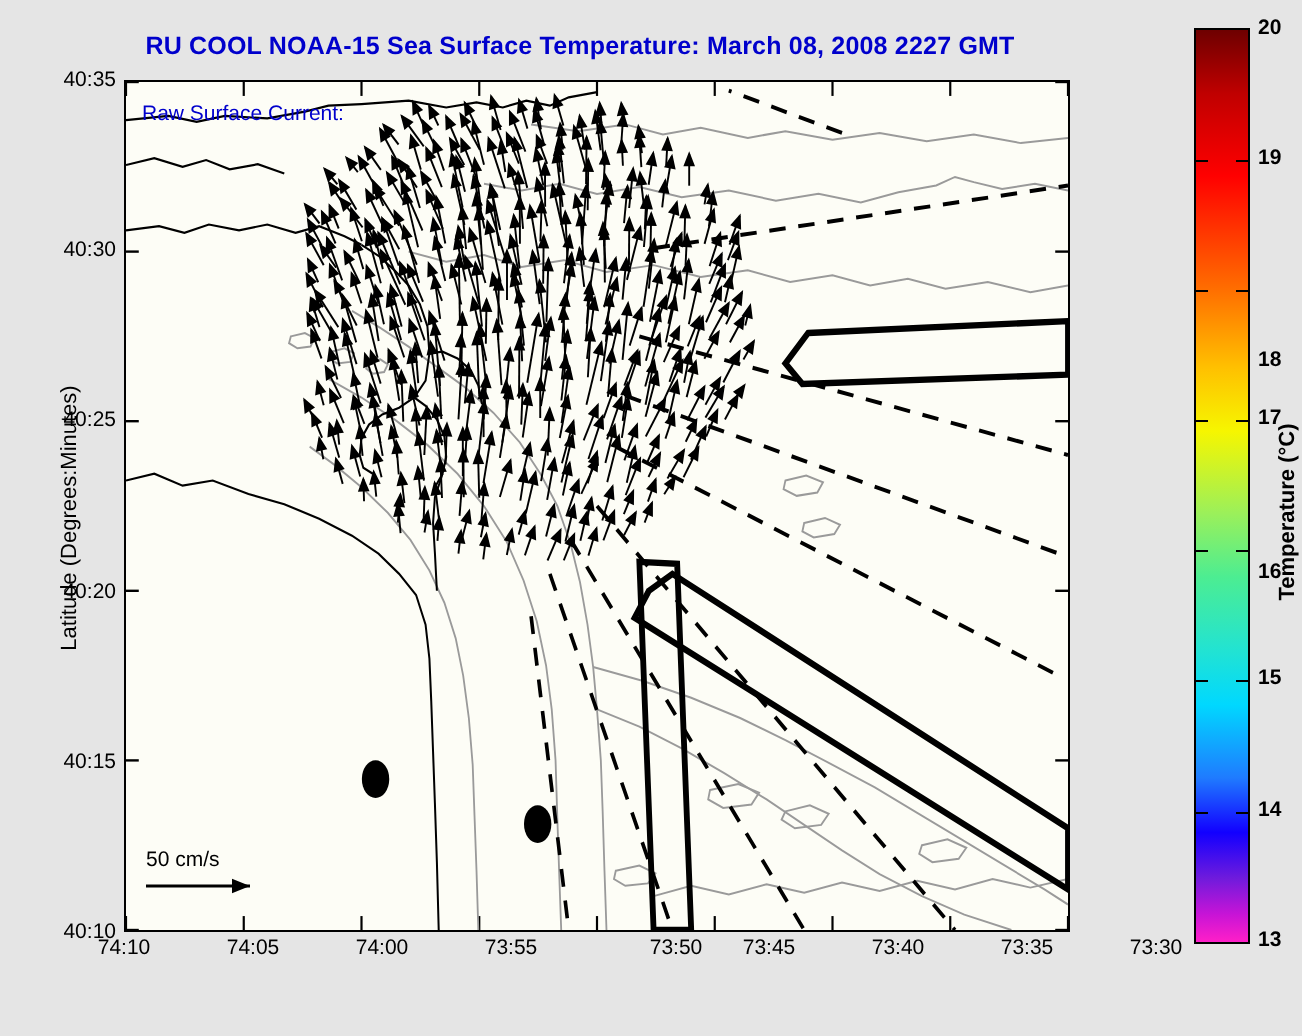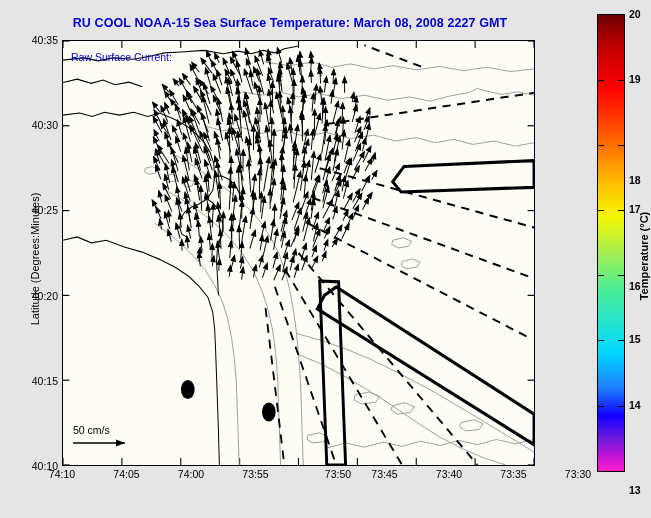--- a/index.html
+++ b/index.html
@@ -981,21 +981,21 @@
     </div>
   <div id="ctitle">Temperature (°C)</div>
 
 <div class="clab" style="top: 14px;">20</div>
     <div class="clab" style="top: 79.0857px;">19</div>
     <div class="clab" style="top: 144.171px; margin-top: 36px;">18</div>
     <div class="clab" style="top: 209.257px;">17</div>
     <div class="clab" style="top: 274.343px; margin-top: 12px;">16</div>
     <div class="clab" style="top: 339.429px; text-align: center;">15</div>
     <div class="clab" style="top: 404.514px;">14</div>
-    <div class="clab" style="top: 469.6px; margin-top: 20px;">13</div>
+    <div class="clab" style="top: 469.6px;">13</div>
     <div class="xlab" style="left: 62px;">74:10</div>
     <div class="xlab" style="left: 126.5px;">74:05</div>
     <div class="xlab" style="left: 191px;">74:00</div>
     <div class="xlab" style="left: 255.5px;">73:55</div>
     <div class="xlab" style="left: 320px; margin-left: 18px;">73:50</div>
     <div class="xlab" style="left: 384.5px;">73:45</div>
     <div class="xlab" style="left: 449px;">73:40</div>
     <div class="xlab" style="left: 513.5px;">73:35</div>
     <div class="xlab" style="left: 578px;">73:30</div>
     <div class="ylab" style="top: 40px;">40:35</div>

